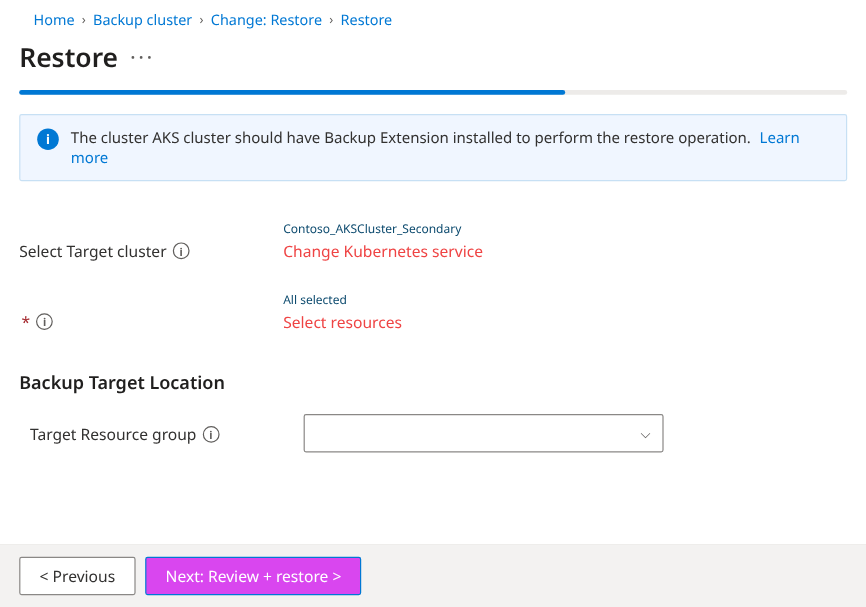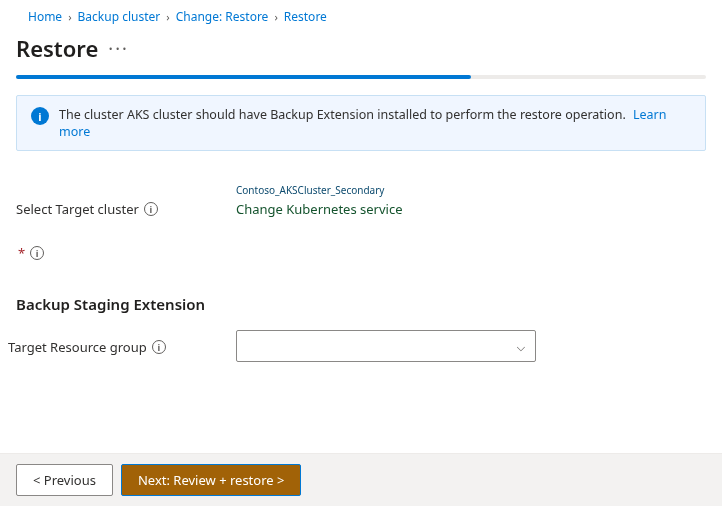--- a/index.html
+++ b/index.html
@@ -136,21 +136,21 @@
 
     .form-value {
       flex: 1;
     }
     .form-value .primary-value {
       font-size: 10px;
       color: #0c4a6e;
       margin-bottom: 3px;
     }
     .form-value .link-action {
-      color: #14532d;
+      color: #ef4444;
       font-size: 13px;
       cursor: pointer;
       text-decoration: none;
       display: block;
     }
 
     .section-title {
       font-size: 15px;
       font-weight: 600;
       color: #201f1e;
@@ -194,38 +194,38 @@
       border-radius: 2px;
       padding: 6px 16px;
       font-size: 13px;
       cursor: pointer;
       font-family: inherit;
       height: 32px;
       display: flex;
       align-items: center;
     }
     .btn-primary {
-      background: #a16207;
+      background: #d946ef;
       color: #fff;
       border: 1px solid #0078d4;
       border-radius: 2px;
       padding: 6px 16px;
       font-size: 13px;
       cursor: pointer;
       font-family: inherit;
       height: 32px;
       display: flex;
       align-items: center;
     }
 
     .resource-group-row {
       display: flex;
       align-items: center;
       gap: 8px;
-      padding: 4px 16px 0 8px;
+      padding: 4px 16px 0 25px;
     }
   </style>
 </head>
 <body>
 
 <nav class="breadcrumb">
   <a>Home</a>
   <span class="separator">›</span>
   <a>Backup cluster</a>
   <span class="separator">›</span>
@@ -262,25 +262,29 @@
       <div class="primary-value">Contoso_AKSCluster_Secondary</div>
       <a class="link-action">Change Kubernetes service</a>
     </div>
   </div>
 
   <div class="form-row">
     <div class="form-label">
       <span class="required-star">*</span>
       <span class="info-tip">i</span>
     </div>
-  </div>
-
-</div>
-
-<div class="section-title">Backup Staging Extension</div>
+    <div class="form-value">
+      <div class="primary-value">All selected</div>
+      <a class="link-action">Select resources</a>
+    </div>
+  </div>
+
+</div>
+
+<div class="section-title">Backup Target Location</div>
 
 <div class="resource-group-row">
   <div class="form-label">
     <span>Target Resource group</span>
     <span class="info-tip">i</span>
   </div>
   <div class="dropdown">
     <span></span>
     <span class="dropdown-chevron">⌵</span>
   </div>

